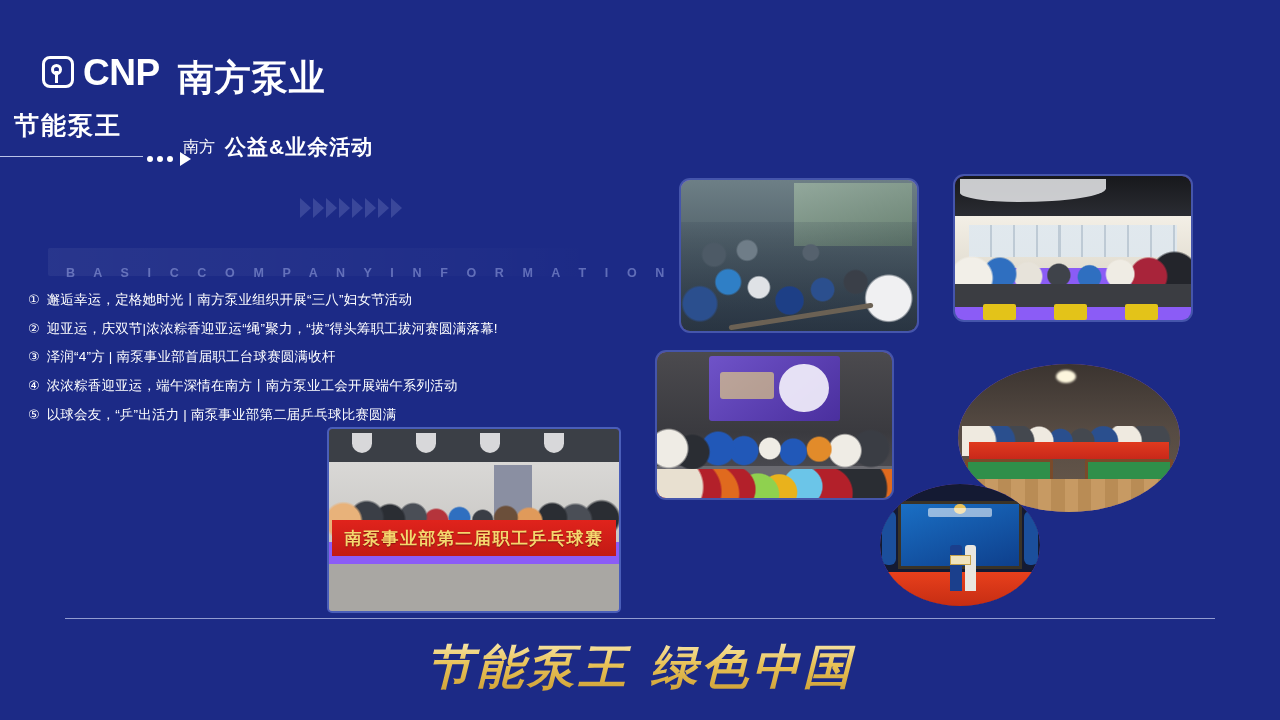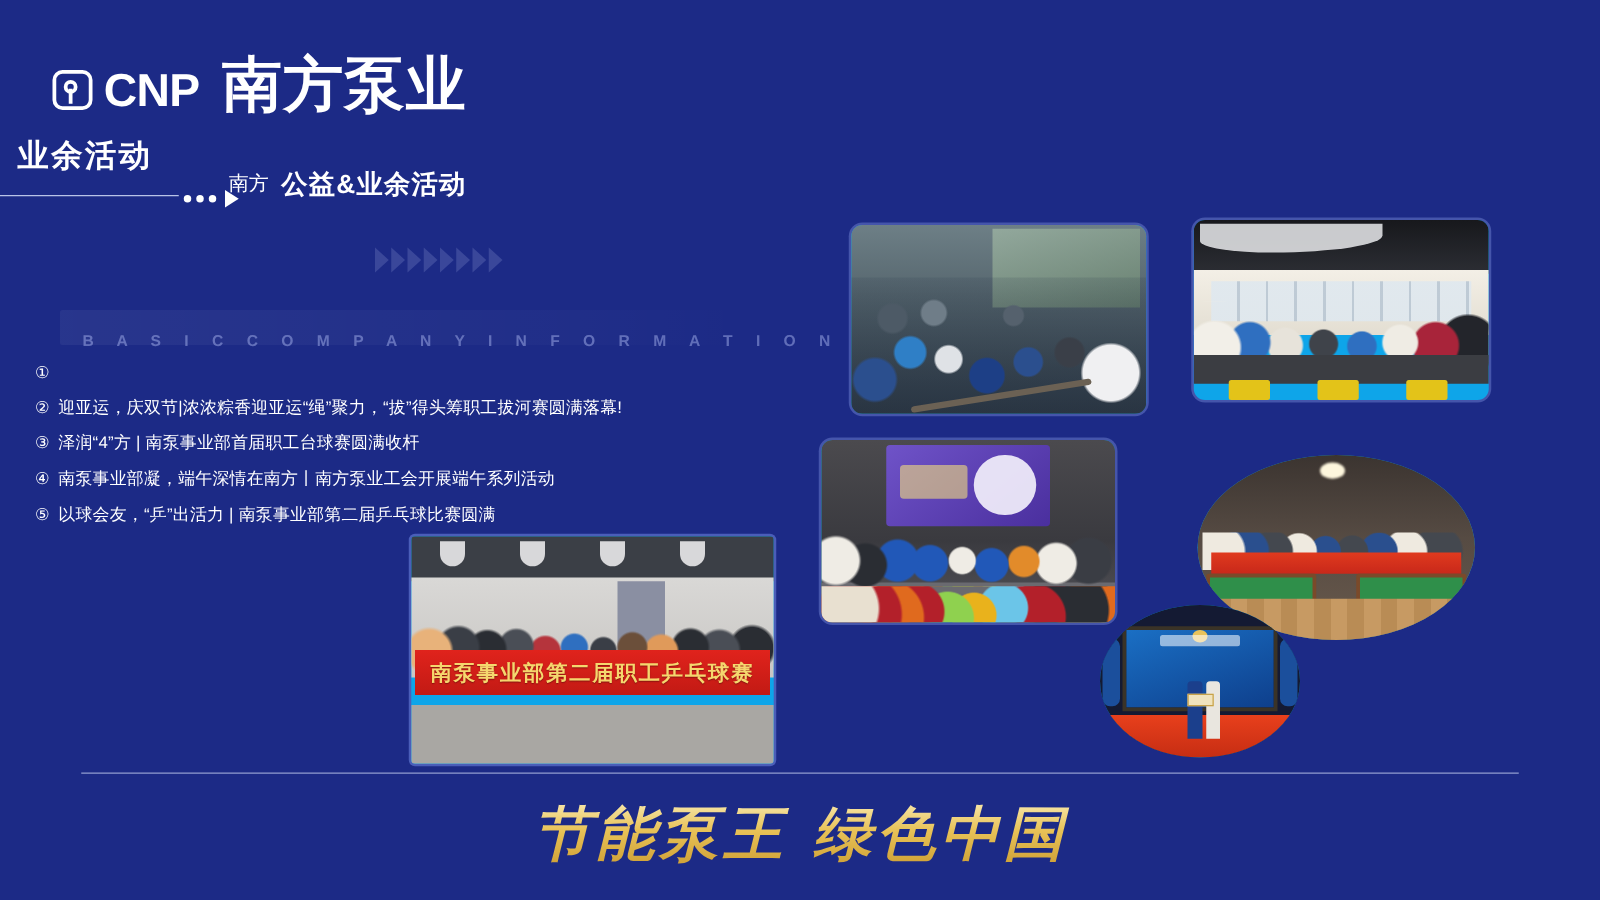--- a/index.html
+++ b/index.html
@@ -27,23 +27,24 @@
   }
   .brand-mark::after{
     content:"";position:absolute;left:10px;top:12px;
     width:3px;height:12px;background:#ffffff;
   }
   .brand-cnp{
     font-size:37px;font-weight:bold;letter-spacing:-0.5px;line-height:1;
     font-family:"Liberation Sans","DejaVu Sans",sans-serif;
   }
   .brand-cn{
-    font-size:48px;font-weight:bold;line-height:1;margin-left:9px;
+    font-size:36px;font-weight:bold;line-height:1;margin-left:9px;
     letter-spacing:1px;
-    font-family:Liberation Mono, monospace;
+    font-family:Liberation Serif, serif;
+    margin-top:12px;
   }
 
   
   .section-head{position:absolute;left:0;top:112px;width:700px;height:56px;}
   .sec-cn{
     position:absolute;left:14px;top:0px;
     font-size:25px;font-weight:bold;letter-spacing:2px;line-height:1.1;
   }
   .sec-rule{
     position:absolute;left:0px;top:44px;width:143px;height:1px;
@@ -88,21 +89,21 @@
   
   .bullets{position:absolute;left:28px;top:292px;width:600px;}
   .b-row{display:flex;align-items:baseline;gap:7px;margin-bottom:12.5px;white-space:nowrap;}
   .b-num{
     font-size:13px;line-height:1;color:#ffffff;flex:0 0 auto;
     font-family:"DejaVu Sans",sans-serif;
   }
   .b-txt{font-size:13.5px;line-height:1.2;color:#ffffff;letter-spacing:.2px;}
 
   
-  .ph{position:absolute;overflow:hidden;background:#0ea5e9;}
+  .ph{position:absolute;overflow:hidden;background:#8b5cf6;}
   .ph.rect{border-radius:9px;box-shadow:0 0 0 2px rgba(145,165,240,.35);}
   .ph.oval{border-radius:50%;}
 
   
   #photo-tugofwar{left:681px;top:180px;width:236px;height:151px;}
   
   #photo-cooking{left:955px;top:176px;width:236px;height:144px;}
   
   #photo-party{left:657px;top:352px;width:235px;height:146px;}
   
@@ -260,21 +261,21 @@
 
 <div class="slide">
 
   <div class="brand">
     <span class="brand-mark"></span>
     <span class="brand-cnp">CNP</span>
     <span class="brand-cn">南方泵业</span>
   </div>
 
   <div class="section-head">
-    <div class="sec-cn">业余活动</div>
+    <div class="sec-cn">节能泵王</div>
     <div class="sec-rule"></div>
     <div class="dots">
       <span class="dot"></span>
       <span class="dot"></span>
       <span class="dot"></span>
       <span class="tri"></span>
     </div>
   </div>
   <div class="sec-sub">南方</div>
   <div class="sec-title">公益&amp;业余活动</div>
@@ -289,32 +290,33 @@
     <i class="chev"></i>
     <i class="chev"></i>
   </div>
 
   <div class="wm-band"></div>
   <div class="wm-text">B A S I C   C O M P A N Y   I N F O R M A T I O N</div>
 
   <div class="bullets">
     <div class="b-row">
       <span class="b-num">①</span>
+      <span class="b-txt">邂逅幸运，定格她时光丨南方泵业组织开展“三八”妇女节活动</span>
     </div>
     <div class="b-row">
       <span class="b-num">②</span>
       <span class="b-txt">迎亚运，庆双节|浓浓粽香迎亚运“绳”聚力，“拔”得头筹职工拔河赛圆满落幕!</span>
     </div>
     <div class="b-row">
       <span class="b-num">③</span>
       <span class="b-txt">泽润“4”方 | 南泵事业部首届职工台球赛圆满收杆</span>
     </div>
     <div class="b-row">
       <span class="b-num">④</span>
-      <span class="b-txt">南泵事业部凝，端午深情在南方丨南方泵业工会开展端午系列活动</span>
+      <span class="b-txt">浓浓粽香迎亚运，端午深情在南方丨南方泵业工会开展端午系列活动</span>
     </div>
     <div class="b-row">
       <span class="b-num">⑤</span>
       <span class="b-txt">以球会友，“乒”出活力 | 南泵事业部第二届乒乓球比赛圆满</span>
     </div>
   </div>
 
   <div class="ph rect" id="photo-tugofwar">
     <div class="scene">
       <div class="layer tw-bg"></div>

